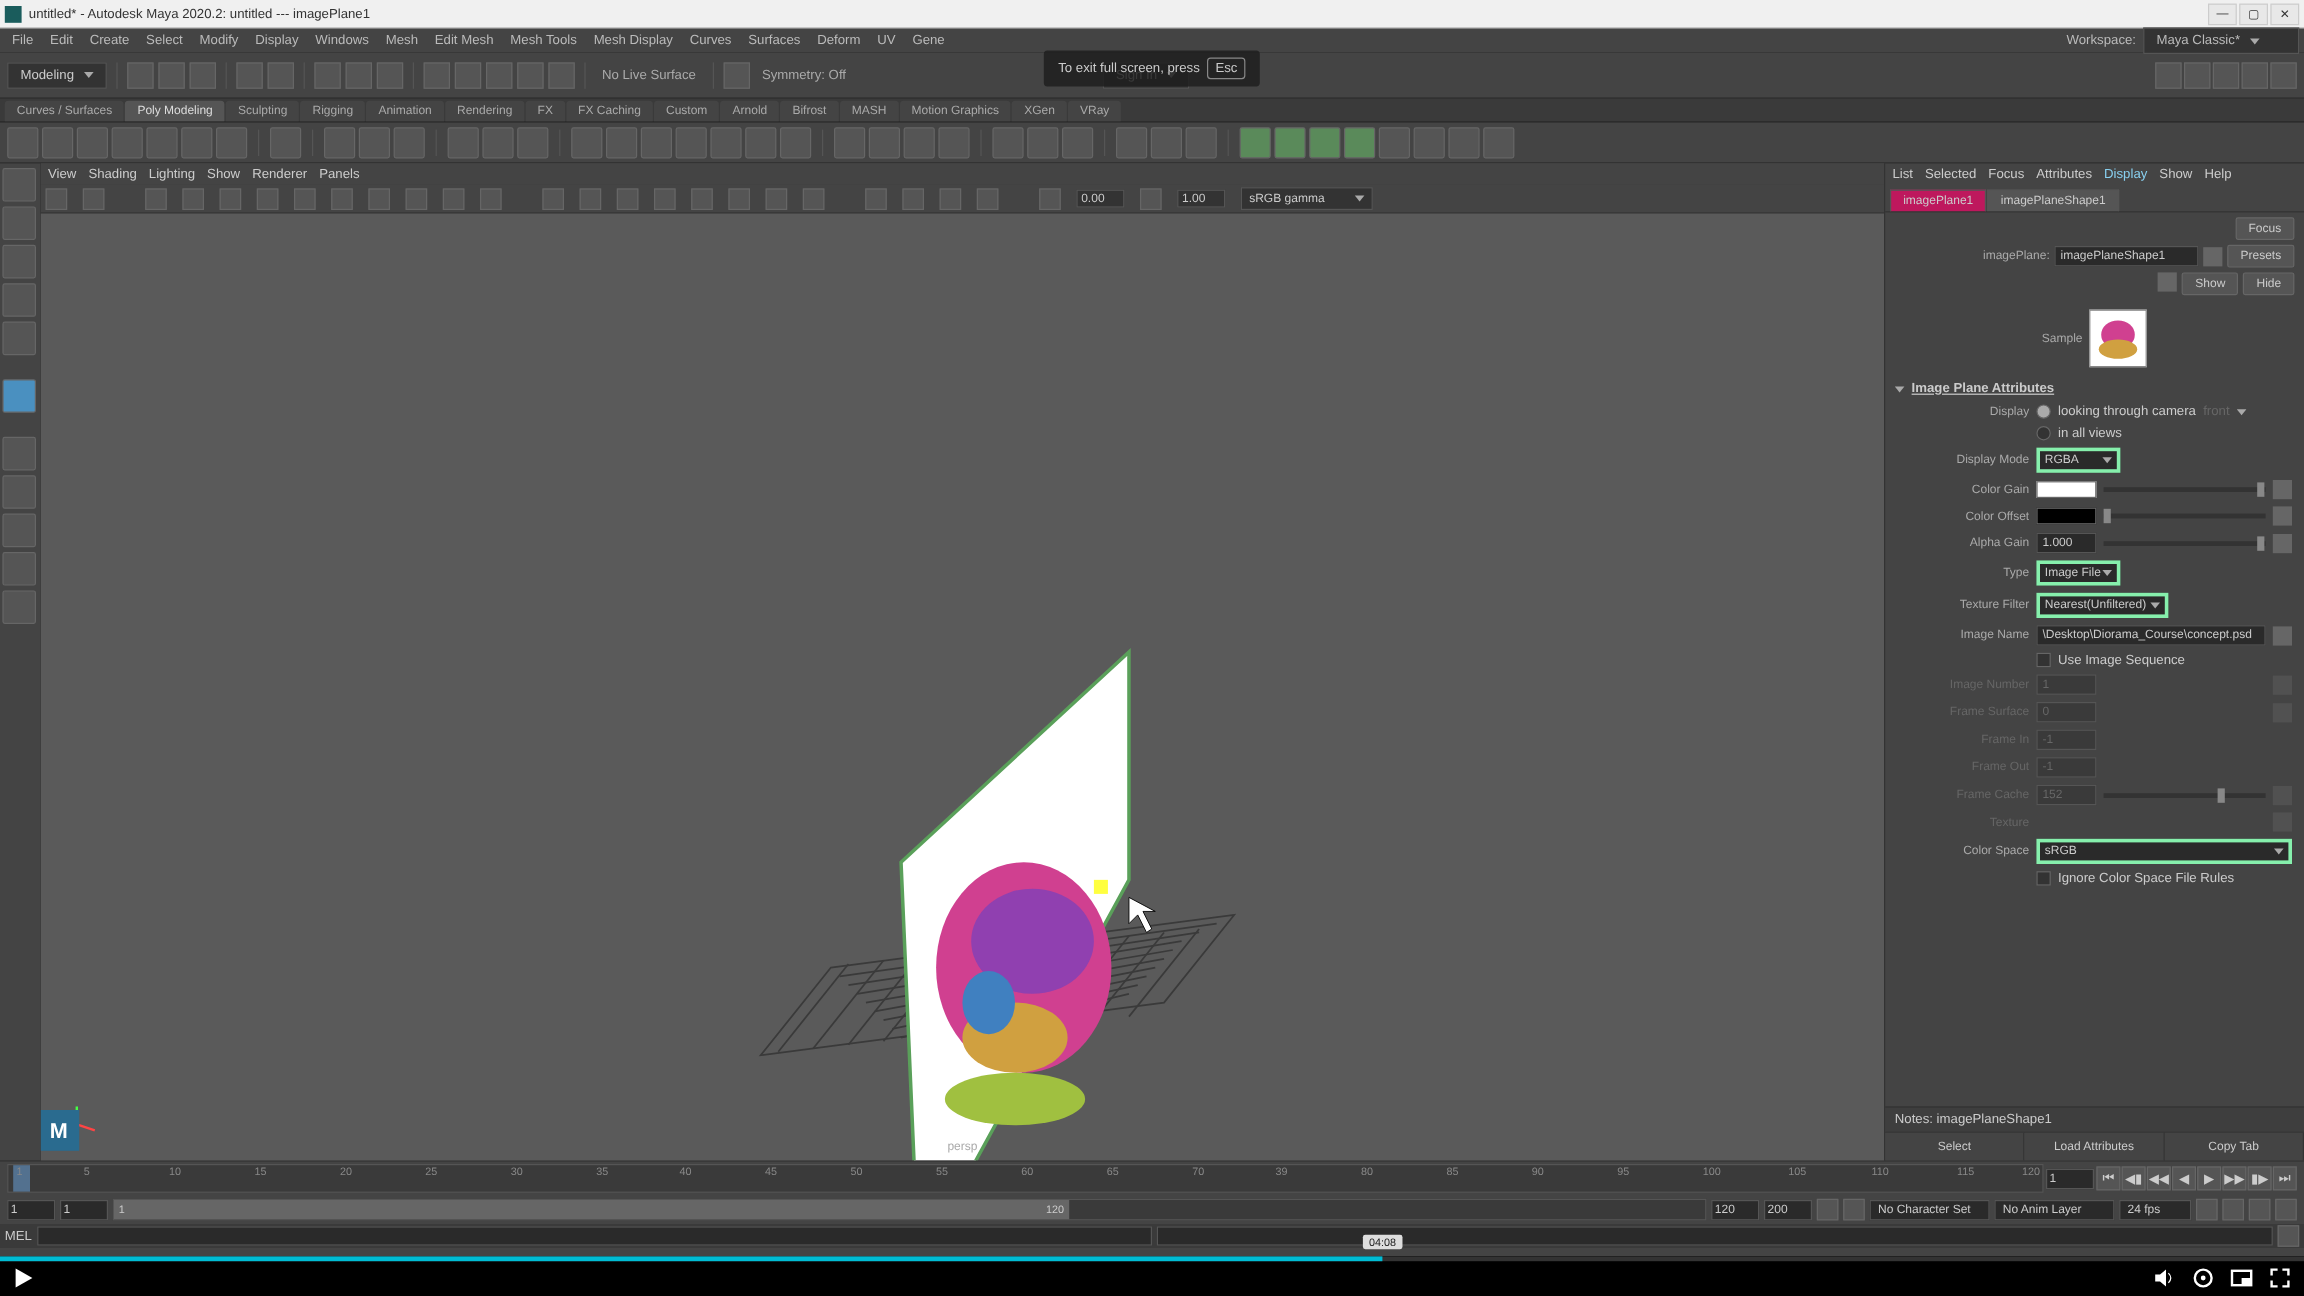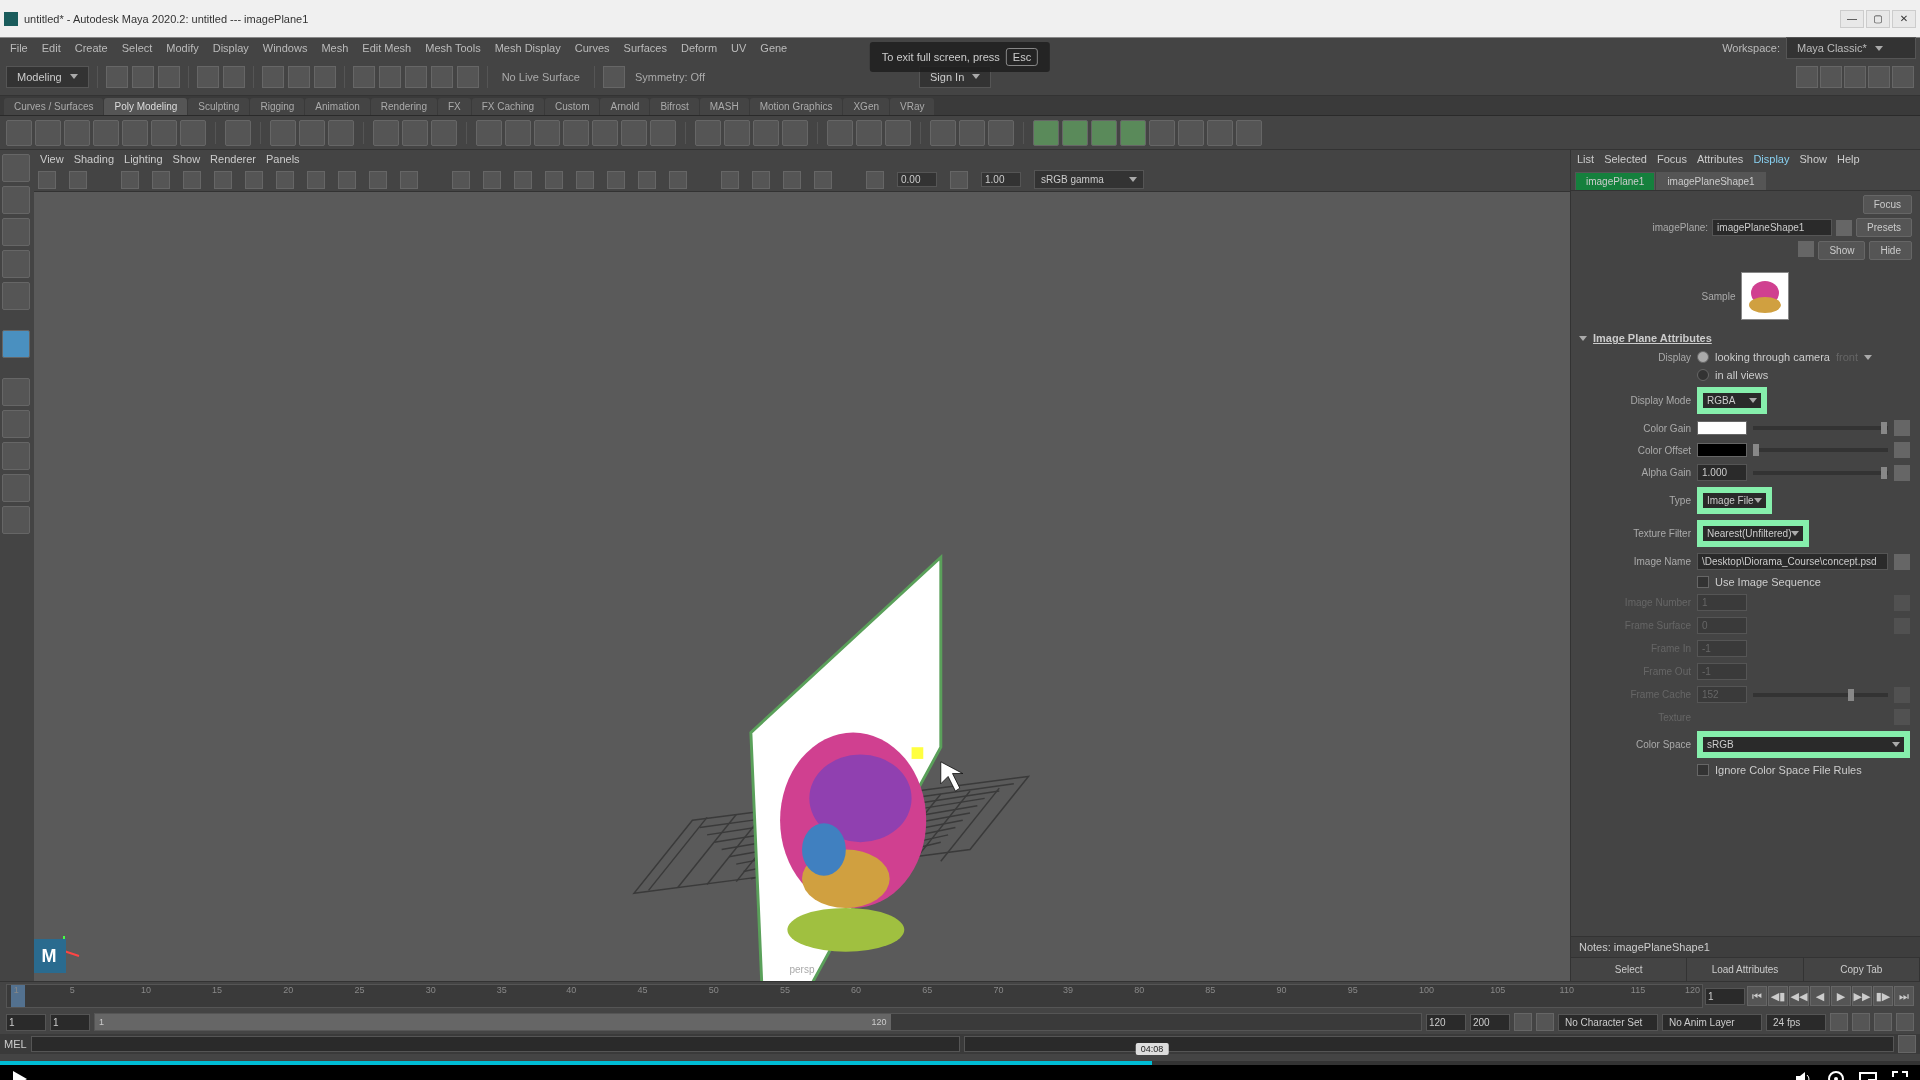--- a/index.html
+++ b/index.html
@@ -1,18 +1,18 @@
 <!DOCTYPE html>
 <html><head>
 <meta charset="utf-8">
 <style>
 * { margin: 0; padding: 0; box-sizing: border-box; font-family: Arial, sans-serif; }
 body { background: #000; color: #ccc; font-size: 11px; overflow: hidden; }
 
-.titlebar { background: #f0f0f0; color: #333; height: 38px; display: flex; align-items: center; padding: 0 4px; justify-content: space-between; border-bottom: 1px solid #888; }
+.titlebar { background: #f0f0f0; color: #333; height: 24px; display: flex; align-items: center; padding: 0 4px; justify-content: space-between; border-bottom: 1px solid #888; }
 .titlebar-left { display: flex; align-items: center; gap: 6px; }
 .titlebar-icon { width: 14px; height: 14px; background: #1a5c5c; }
 .titlebar-controls { display: flex; gap: 2px; }
 .titlebar-btn { width: 24px; height: 18px; background: #e8e8e8; border: 1px solid #ccc; display: flex; align-items: center; justify-content: center; font-size: 10px; }
 .titlebar-btn.close { background: #e8e8e8; }
 
 .menubar { background: #444; height: 20px; display: flex; align-items: center; padding: 0 4px; gap: 2px; color: #bbb; }
 .menubar-item { padding: 2px 6px; cursor: default; }
 .menubar-right { margin-left: auto; display: flex; align-items: center; gap: 6px; }
 
@@ -48,30 +48,30 @@
 .vp-dropdown { background: #333; border: 1px solid #555; color: #ccc; padding: 3px 6px; font-size: 10px; min-width: 110px; }
 .viewport { flex: 1; background: #5a5a5a; position: relative; overflow: hidden; }
 .viewport-label { position: absolute; bottom: 6px; left: 50%; transform: translateX(-50%); color: #aaa; font-size: 10px; }
 .axis-gizmo { position: absolute; bottom: 20px; left: 20px; width: 30px; height: 30px; }
 .maya-logo { position: absolute; bottom: 8px; left: -2px; width: 34px; height: 34px; background: #2a6b8f; display: flex; align-items: center; justify-content: center; color: #fff; font-size: 18px; font-weight: bold; }
 
 .attr-panel { width: 350px; background: #444; display: flex; flex-direction: column; border-left: 1px solid #333; }
 .attr-menubar { height: 18px; display: flex; align-items: center; gap: 10px; padding: 0 6px; }
 .attr-menubar .active { color: #88d0f0; }
 .attr-tabs { display: flex; gap: 1px; padding: 4px 4px 0; border-bottom: 1px solid #333; }
-.attr-tab { background: #15803d; padding: 3px 10px; border: 1px solid #555; border-bottom: none; font-size: 10px; }
+.attr-tab { background: #be185d; padding: 3px 10px; border: 1px solid #555; border-bottom: none; font-size: 10px; }
 .attr-tab.active { background: #555; }
 .attr-pill { background: #555; padding: 3px 10px; border: 1px solid #666; font-size: 10px; border-radius: 2px; }
 .attr-row { display: flex; align-items: center; padding: 3px 10px; gap: 6px; }
 .attr-label { width: 110px; text-align: right; color: #aaa; font-size: 10px; }
 .attr-input { background: #2a2a2a; border: 1px solid #555; color: #ccc; padding: 2px 4px; font-size: 10px; }
 .attr-input.disabled { background: #3a3a3a; color: #666; }
 .attr-slider { flex: 1; height: 4px; background: #333; position: relative; }
 .attr-slider-thumb { position: absolute; width: 6px; height: 12px; background: #888; top: -4px; }
-.attr-dropdown { background: #2a2a2a; border: 6px solid #86efac; color: #ccc; padding: 2px 4px; font-size: 10px; min-width: 70px; }
+.attr-dropdown { background: #2a2a2a; border: 3px solid #86efac; color: #ccc; padding: 2px 4px; font-size: 10px; min-width: 70px; }
 .attr-section-header { display: flex; align-items: center; gap: 6px; padding: 4px 8px; font-weight: bold; text-decoration: underline; }
 .attr-collapse { width: 0; height: 0; border-left: 4px solid transparent; border-right: 4px solid transparent; border-top: 5px solid #aaa; }
 .attr-colorswatch { width: 50px; height: 14px; border: 1px solid #666; }
 .attr-checkbox { width: 12px; height: 12px; border: 1px solid #666; background: #333; }
 .attr-browse-icon { width: 16px; height: 16px; background: #666; }
 .sample-thumb { width: 48px; height: 48px; background: #fff; border: 1px solid #888; }
 
 .attr-scroll { flex: 1; overflow-y: auto; }
 .attr-notes { background: #3e3e3e; padding: 4px 8px; border-top: 1px solid #333; }
 .attr-footer { display: flex; border-top: 1px solid #333; }

